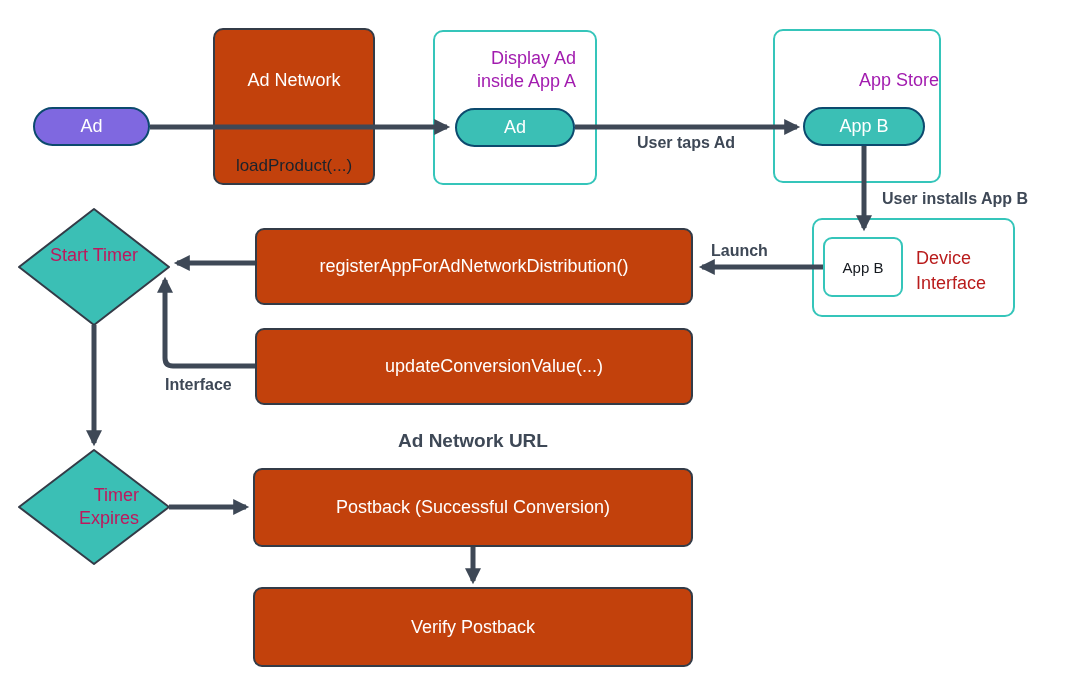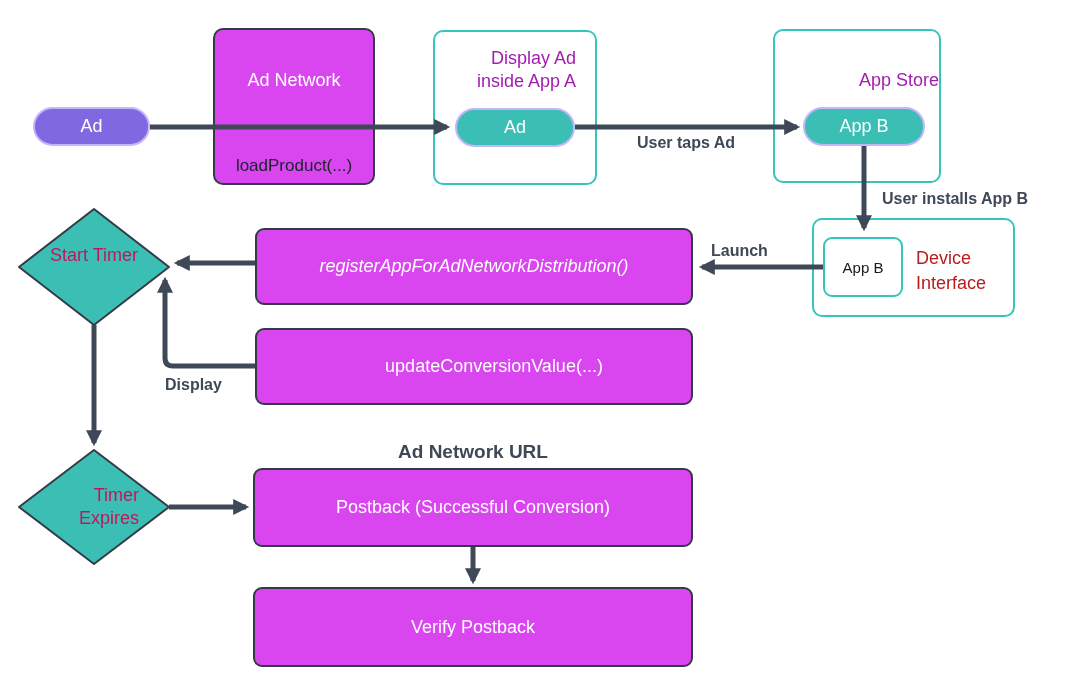--- a/index.html
+++ b/index.html
@@ -3,31 +3,31 @@
 <meta charset="utf-8">
 <style>
   html,body{margin:0;padding:0;background:#ffffff;}
   .canvas{
     position:relative;width:1066px;height:693px;background:#ffffff;
     font-family:"Liberation Sans",sans-serif;overflow:hidden;
   }
   .abs{position:absolute;box-sizing:border-box;}
   
   .teal-box{
-    background:#d946ef;border:2px solid #333B47;border-radius:9px;
+    background:#c2410c;border:2px solid #333B47;border-radius:9px;
     color:#ffffff;display:flex;align-items:center;justify-content:center;
     font-size:18px;text-align:center;
   }
   
   .container-box{
     background:#ffffff;border:2.5px solid #35C5BA;border-radius:10px;
   }
   
   .pill{
-    background:#3BBFB5;border:2px solid #c4b5fd;border-radius:20px;
+    background:#3BBFB5;border:2px solid #0c4a6e;border-radius:20px;
     color:#ffffff;display:flex;align-items:center;justify-content:center;
     font-size:18px;
   }
   .pill-purple{background:#7F68E0;}
   .dark-title{color:#a21caf;font-size:18px;line-height:23px;text-align:right;}
   .edge-label{
     position:absolute;font-weight:bold;font-size:16px;color:#3E4856;
     white-space:nowrap;z-index:10;
   }
   .diamond-label{
@@ -44,25 +44,25 @@
   #display-pill{left:455px;top:108px;width:120px;height:39px;z-index:1;}
   #appstore-box{left:773px;top:29px;width:168px;height:154px;z-index:1;}
   .appstore-title{position:absolute;top:38px;left:0;right:0;}
   #appstore-pill{left:803px;top:107px;width:122px;height:39px;z-index:1;}
   #device-box{left:812px;top:218px;width:203px;height:99px;z-index:1;}
   #device-inner{left:823px;top:237px;width:80px;height:60px;background:#fff;
     border:2.5px solid #35C5BA;border-radius:9px;display:flex;align-items:center;
     justify-content:center;font-size:15px;color:#15191F;z-index:2;}
   #device-title{left:916px;top:246px;width:100px;font-size:18px;line-height:25px;
     color:#b91c1c;text-align:left;z-index:2;}
-  #register-box{left:255px;top:228px;width:438px;height:77px;z-index:1;font-style:italic;}
+  #register-box{left:255px;top:228px;width:438px;height:77px;z-index:1;}
   #update-box{left:255px;top:328px;width:438px;height:77px;z-index:1;padding-left:40px;}
   #postback-box{left:253px;top:468px;width:440px;height:79px;z-index:1;}
   #verify-box{left:253px;top:587px;width:440px;height:80px;z-index:1;}
-  #url-label{left:253px;top:441px;width:440px;text-align:center;font-size:19px;
+  #url-label{left:253px;top:430px;width:440px;text-align:center;font-size:19px;
     font-weight:bold;color:#3E4856;z-index:10;position:absolute;}
   
   #label-user-taps{left:616px;top:134px;width:140px;text-align:center;}
   #label-user-installs{left:882px;top:190px;}
   #label-launch{left:711px;top:242px;width:100px;}
   #label-optional{left:165px;top:376px;}
   
   #start-label{left:49px;top:244px;width:90px;}
   #expires-label{left:49px;top:484px;width:90px;text-align:right;}
   
@@ -140,15 +140,15 @@
     <path d="M169 507 L246 507" stroke="#3E4856" stroke-width="5" fill="none" marker-end="url(#arrow)"></path>
     <path d="M473 547 L473 581" stroke="#3E4856" stroke-width="5" fill="none" marker-end="url(#arrow)"></path>
   </svg>
 
   <div class="diamond-label" id="start-label">Start Timer</div>
   <div class="diamond-label" id="expires-label">Timer Expires</div>
 
   <div class="edge-label" id="label-user-taps">User taps Ad</div>
   <div class="edge-label" id="label-user-installs">User installs App B</div>
   <div class="edge-label" id="label-launch">Launch</div>
-  <div class="edge-label" id="label-optional">Display</div>
+  <div class="edge-label" id="label-optional">Interface</div>
 
 </div>
 
 </body></html>

